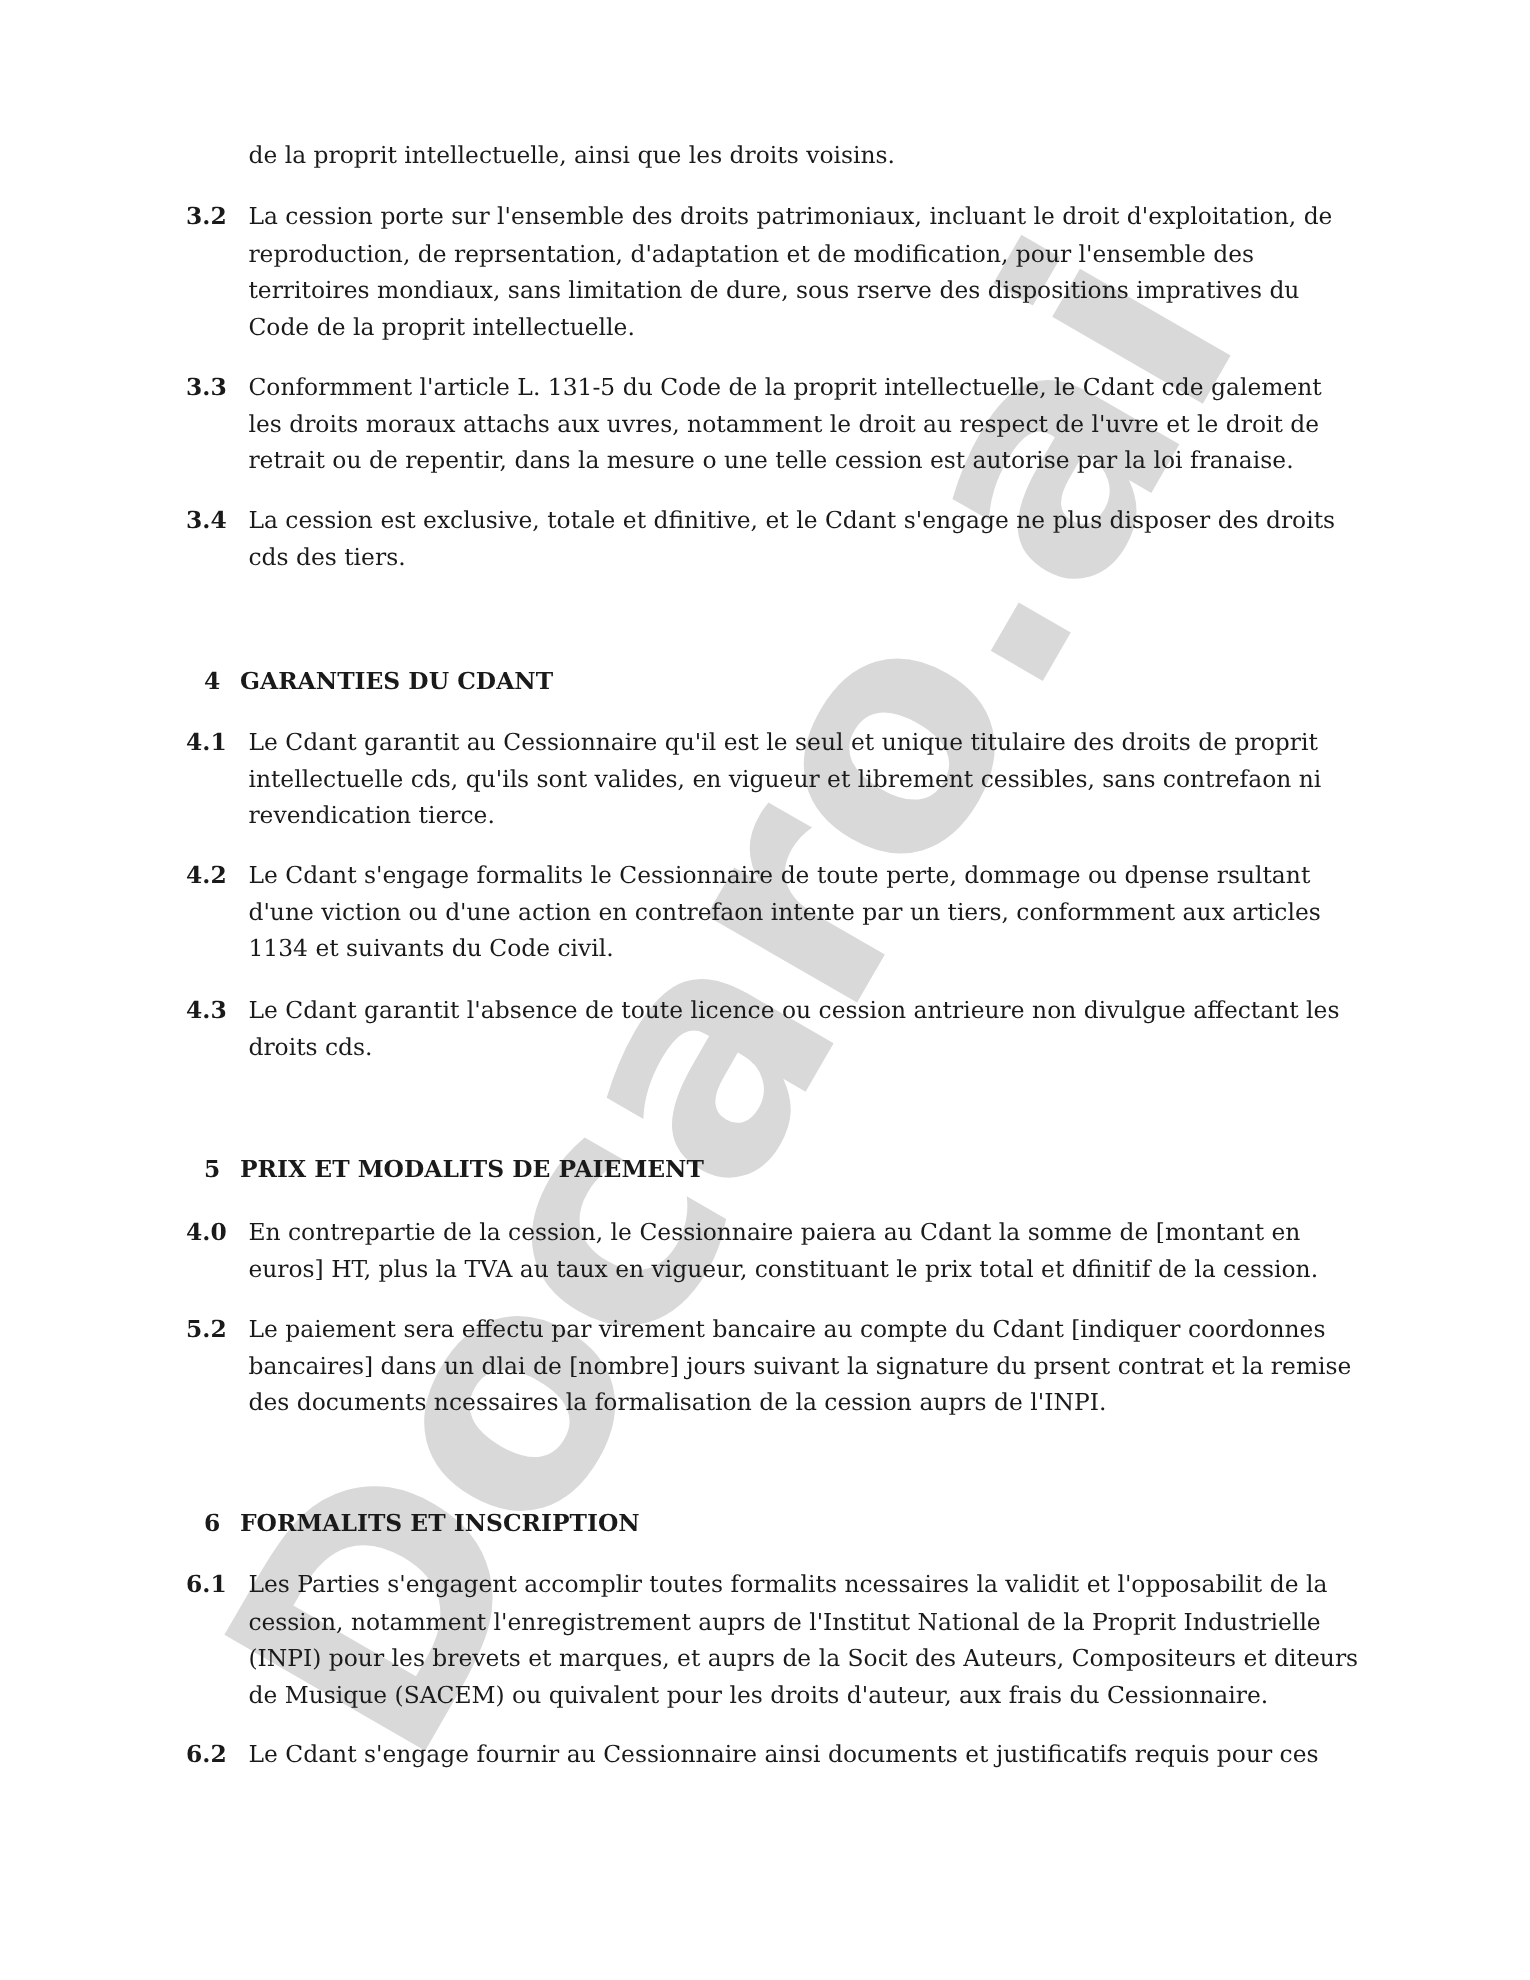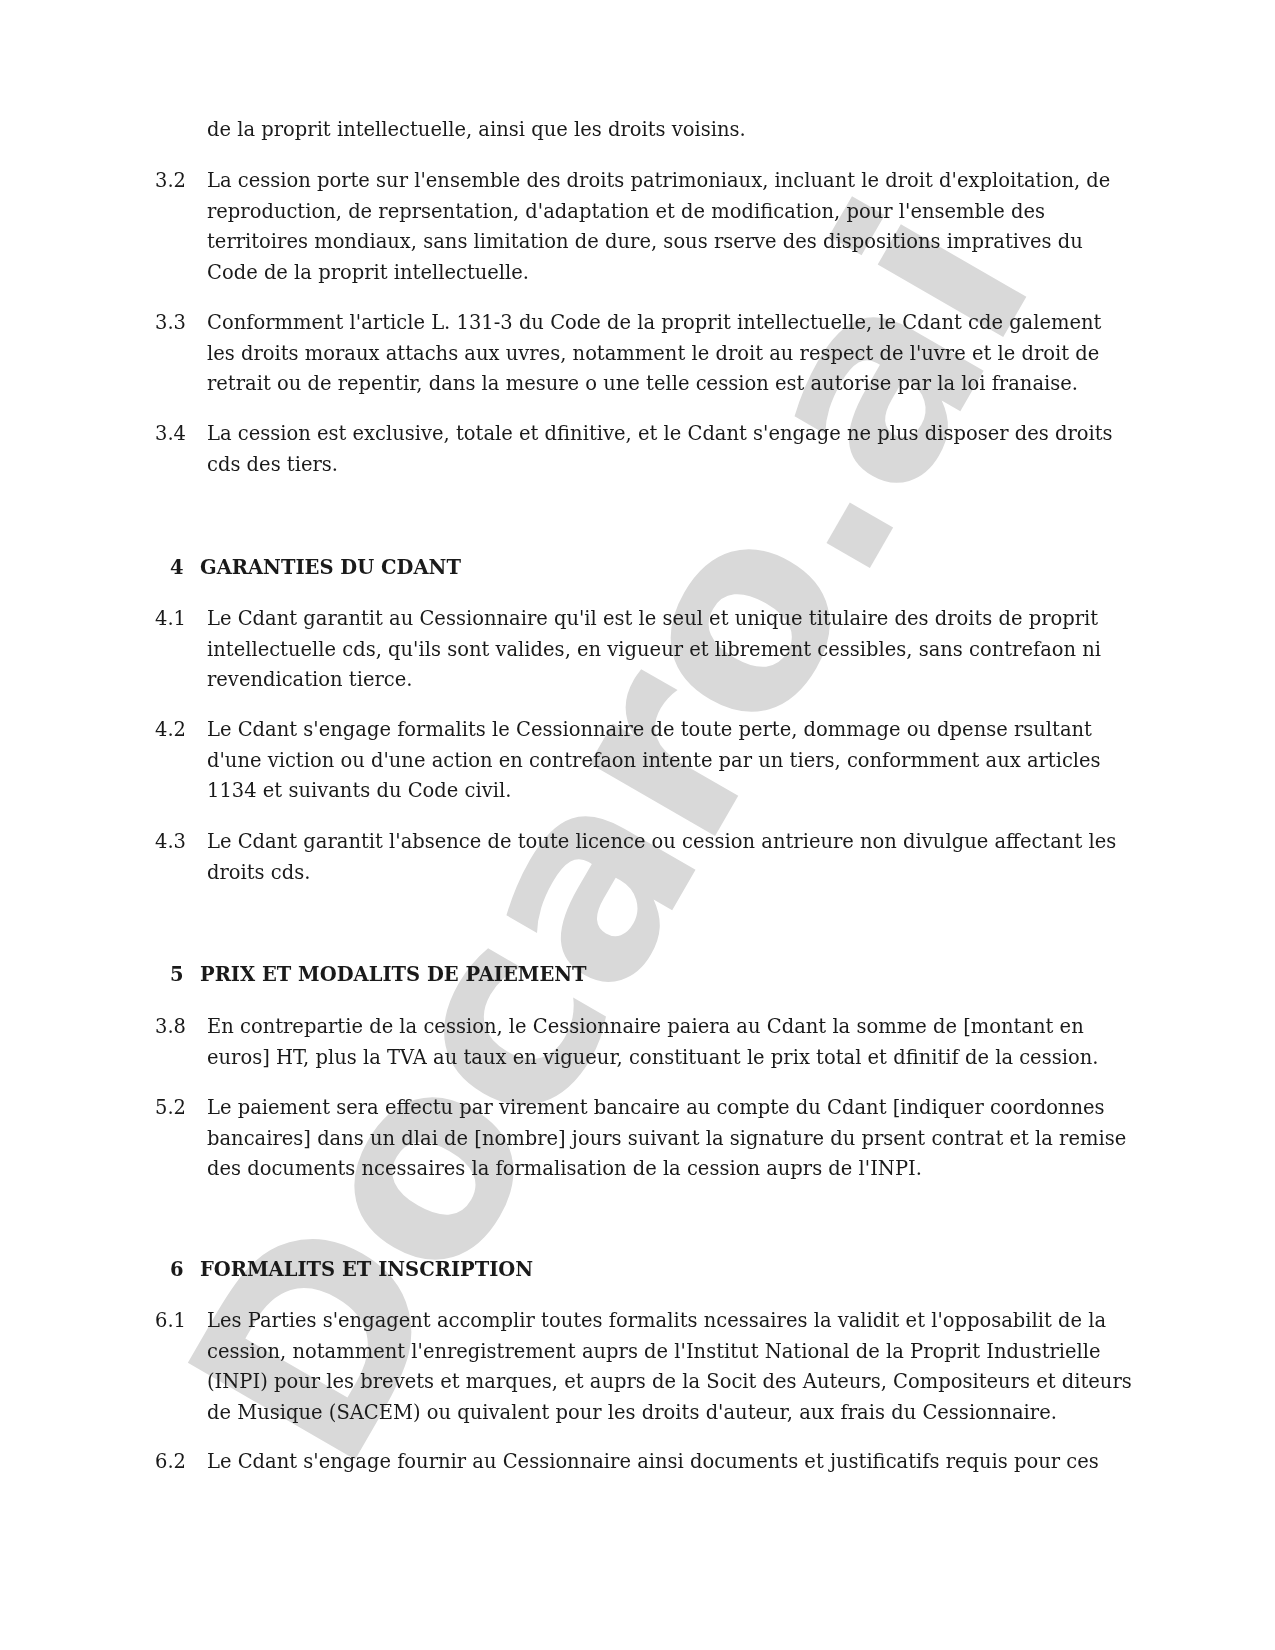--- a/index.html
+++ b/index.html
@@ -12,42 +12,42 @@
   .watermark {
     position: absolute; left: 610px; top: 835px;
     transform: translate(-50%, -50%) rotate(-60deg);
     font-family: "DejaVu Sans", "Liberation Sans", sans-serif;
     font-weight: bold; font-size: 265px; line-height: 1;
     color: #d9d9d9; white-space: nowrap; letter-spacing: -4px;
     z-index: 0; user-select: none;
   }
   .content { position: absolute; left: 0; top: 0; width: 1275px; z-index: 1; }
   .row { position: absolute; left: 0; width: 1275px; }
-  .num { position: absolute; left: 155px; width: 44px; }
+  .num { position: absolute; left: 155px; width: 44px; font-weight: bold; }
   .hnum { position: absolute; left: 170px; width: 30px; font-weight: bold; }
   .txt { position: absolute; left: 207px; width: 925px; }
   .htxt { position: absolute; left: 200px; width: 925px; font-weight: bold; }
   b { font-weight: normal; }
 </style>
 </head>
 <body>
 
 <div class="page">
   <div class="watermark">Docaro.ai</div>
   <div class="content" id="content">
       <div class="row" style="top: 115px;">
         <div class="txt"><b>de la proprit intellectuelle</b><span>, ainsi que les droits voisins.</span></div>
       </div>
       <div class="row" style="top: 166px;">
         <span class="num">3.2</span>
         <div class="txt"><span>La cession porte sur l'ensemble des droits patrimoniaux, incluant le droit d'exploitation, de reproduction, de reprsentation, d'adaptation et de modification, pour l'ensemble des territoires mondiaux, sans limitation de dure, sous rserve des dispositions impratives du </span><b>Code de la proprit intellectuelle</b><span>.</span></div>
       </div>
       <div class="row" style="top: 308px;">
         <span class="num">3.3</span>
-        <div class="txt"><span>Conformment  l'article L. 131-3 du </span><b>Code de la proprit intellectuelle</b><span>, le </span><b>Cdant</b><span> cde galement les droits moraux attachs aux uvres, notamment le droit au respect de l'uvre et le droit de retrait ou de repentir, dans la mesure o une telle cession est autorise par la loi franaise.</span></div>
+        <div class="txt"><span>Conformment  l'article L. 131-5 du </span><b>Code de la proprit intellectuelle</b><span>, le </span><b>Cdant</b><span> cde galement les droits moraux attachs aux uvres, notamment le droit au respect de l'uvre et le droit de retrait ou de repentir, dans la mesure o une telle cession est autorise par la loi franaise.</span></div>
       </div>
       <div class="row" style="top: 419px;">
         <span class="num">3.4</span>
         <div class="txt"><span>La cession est exclusive, totale et dfinitive, et le </span><b>Cdant</b><span> s'engage  ne plus disposer des droits cds  des tiers.</span></div>
       </div>
       <div class="row" style="top: 553px;">
         <span class="hnum">4</span>
         <span class="htxt">GARANTIES DU CDANT</span>
       </div>
       <div class="row" style="top: 604px;">
@@ -60,21 +60,21 @@
       </div>
       <div class="row" style="top: 827px;">
         <span class="num">4.3</span>
         <div class="txt"><span>Le </span><b>Cdant</b><span> garantit l'absence de toute licence ou cession antrieure non divulgue affectant les droits cds.</span></div>
       </div>
       <div class="row" style="top: 960px;">
         <span class="hnum">5</span>
         <span class="htxt">PRIX ET MODALITS DE PAIEMENT</span>
       </div>
       <div class="row" style="top: 1012px;">
-        <span class="num">3.8</span>
+        <span class="num">4.0</span>
         <div class="txt"><span>En contrepartie de la cession, le </span><b>Cessionnaire</b><span> paiera au </span><b>Cdant</b><span> la somme de [montant en euros] HT, plus la TVA au taux en vigueur, constituant le prix total et dfinitif de la cession.</span></div>
       </div>
       <div class="row" style="top: 1093px;">
         <span class="num">5.2</span>
         <div class="txt"><span>Le paiement sera effectu par virement bancaire au compte du </span><b>Cdant</b><span> [indiquer coordonnes bancaires] dans un dlai de [nombre] jours suivant la signature du prsent contrat et la remise des documents ncessaires  la formalisation de la cession auprs de l'INPI.</span></div>
       </div>
       <div class="row" style="top: 1255px;">
         <span class="hnum">6</span>
         <span class="htxt">FORMALITS ET INSCRIPTION</span>
       </div>

